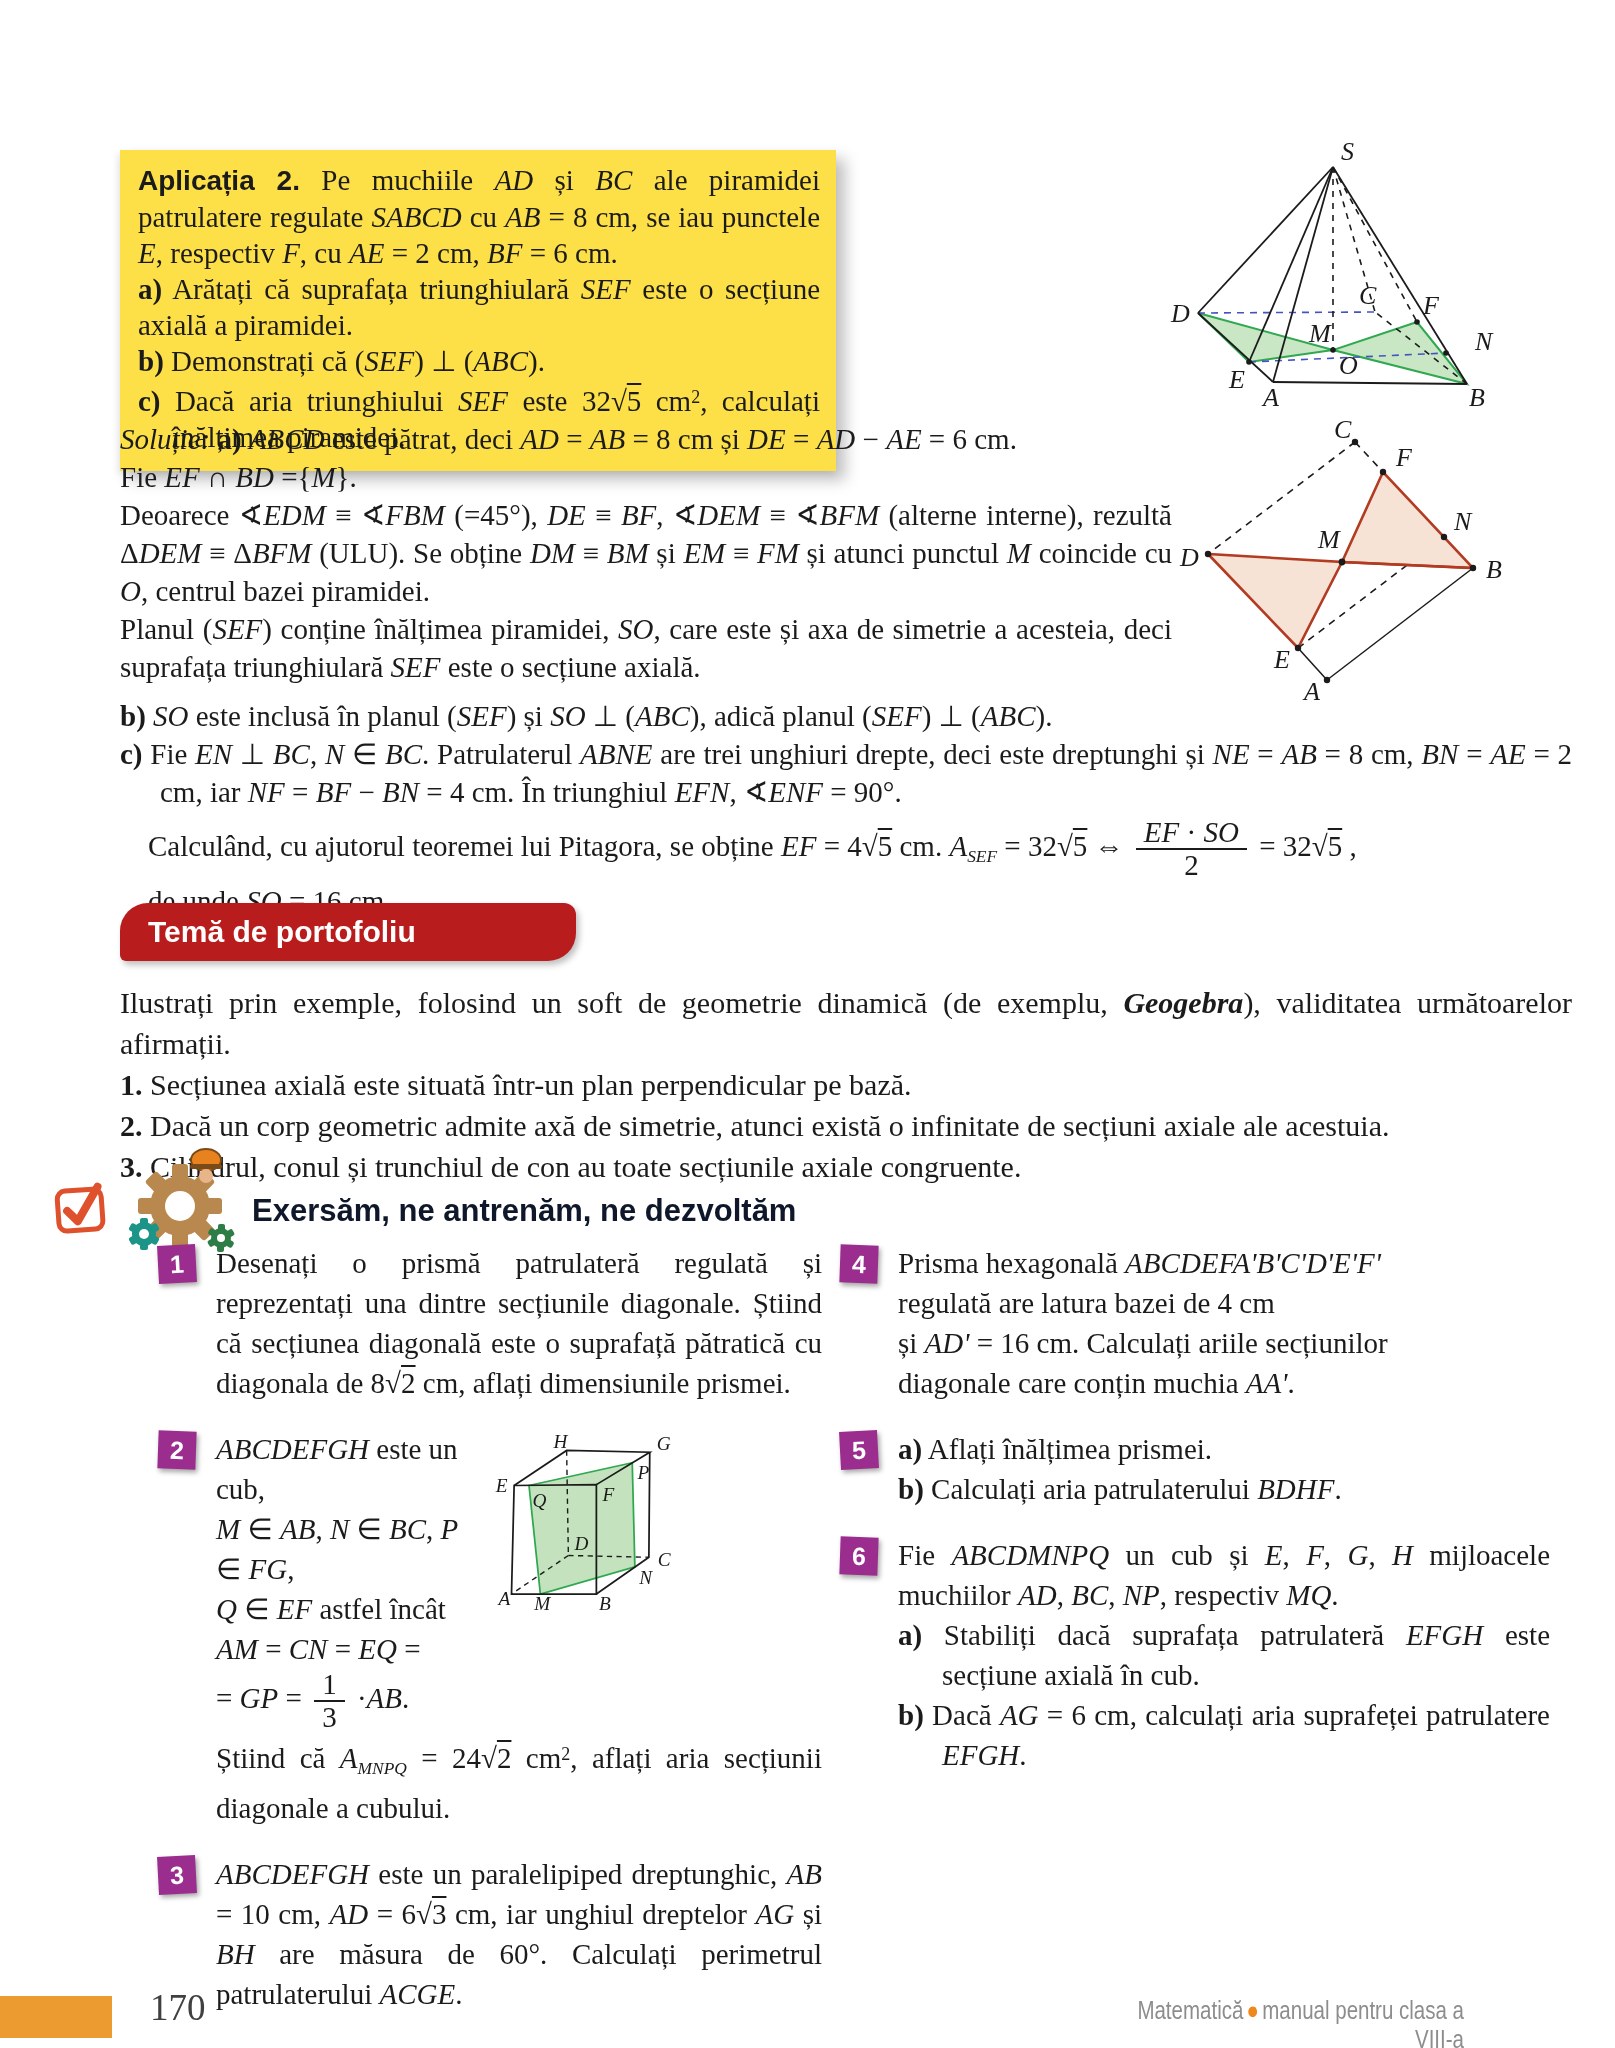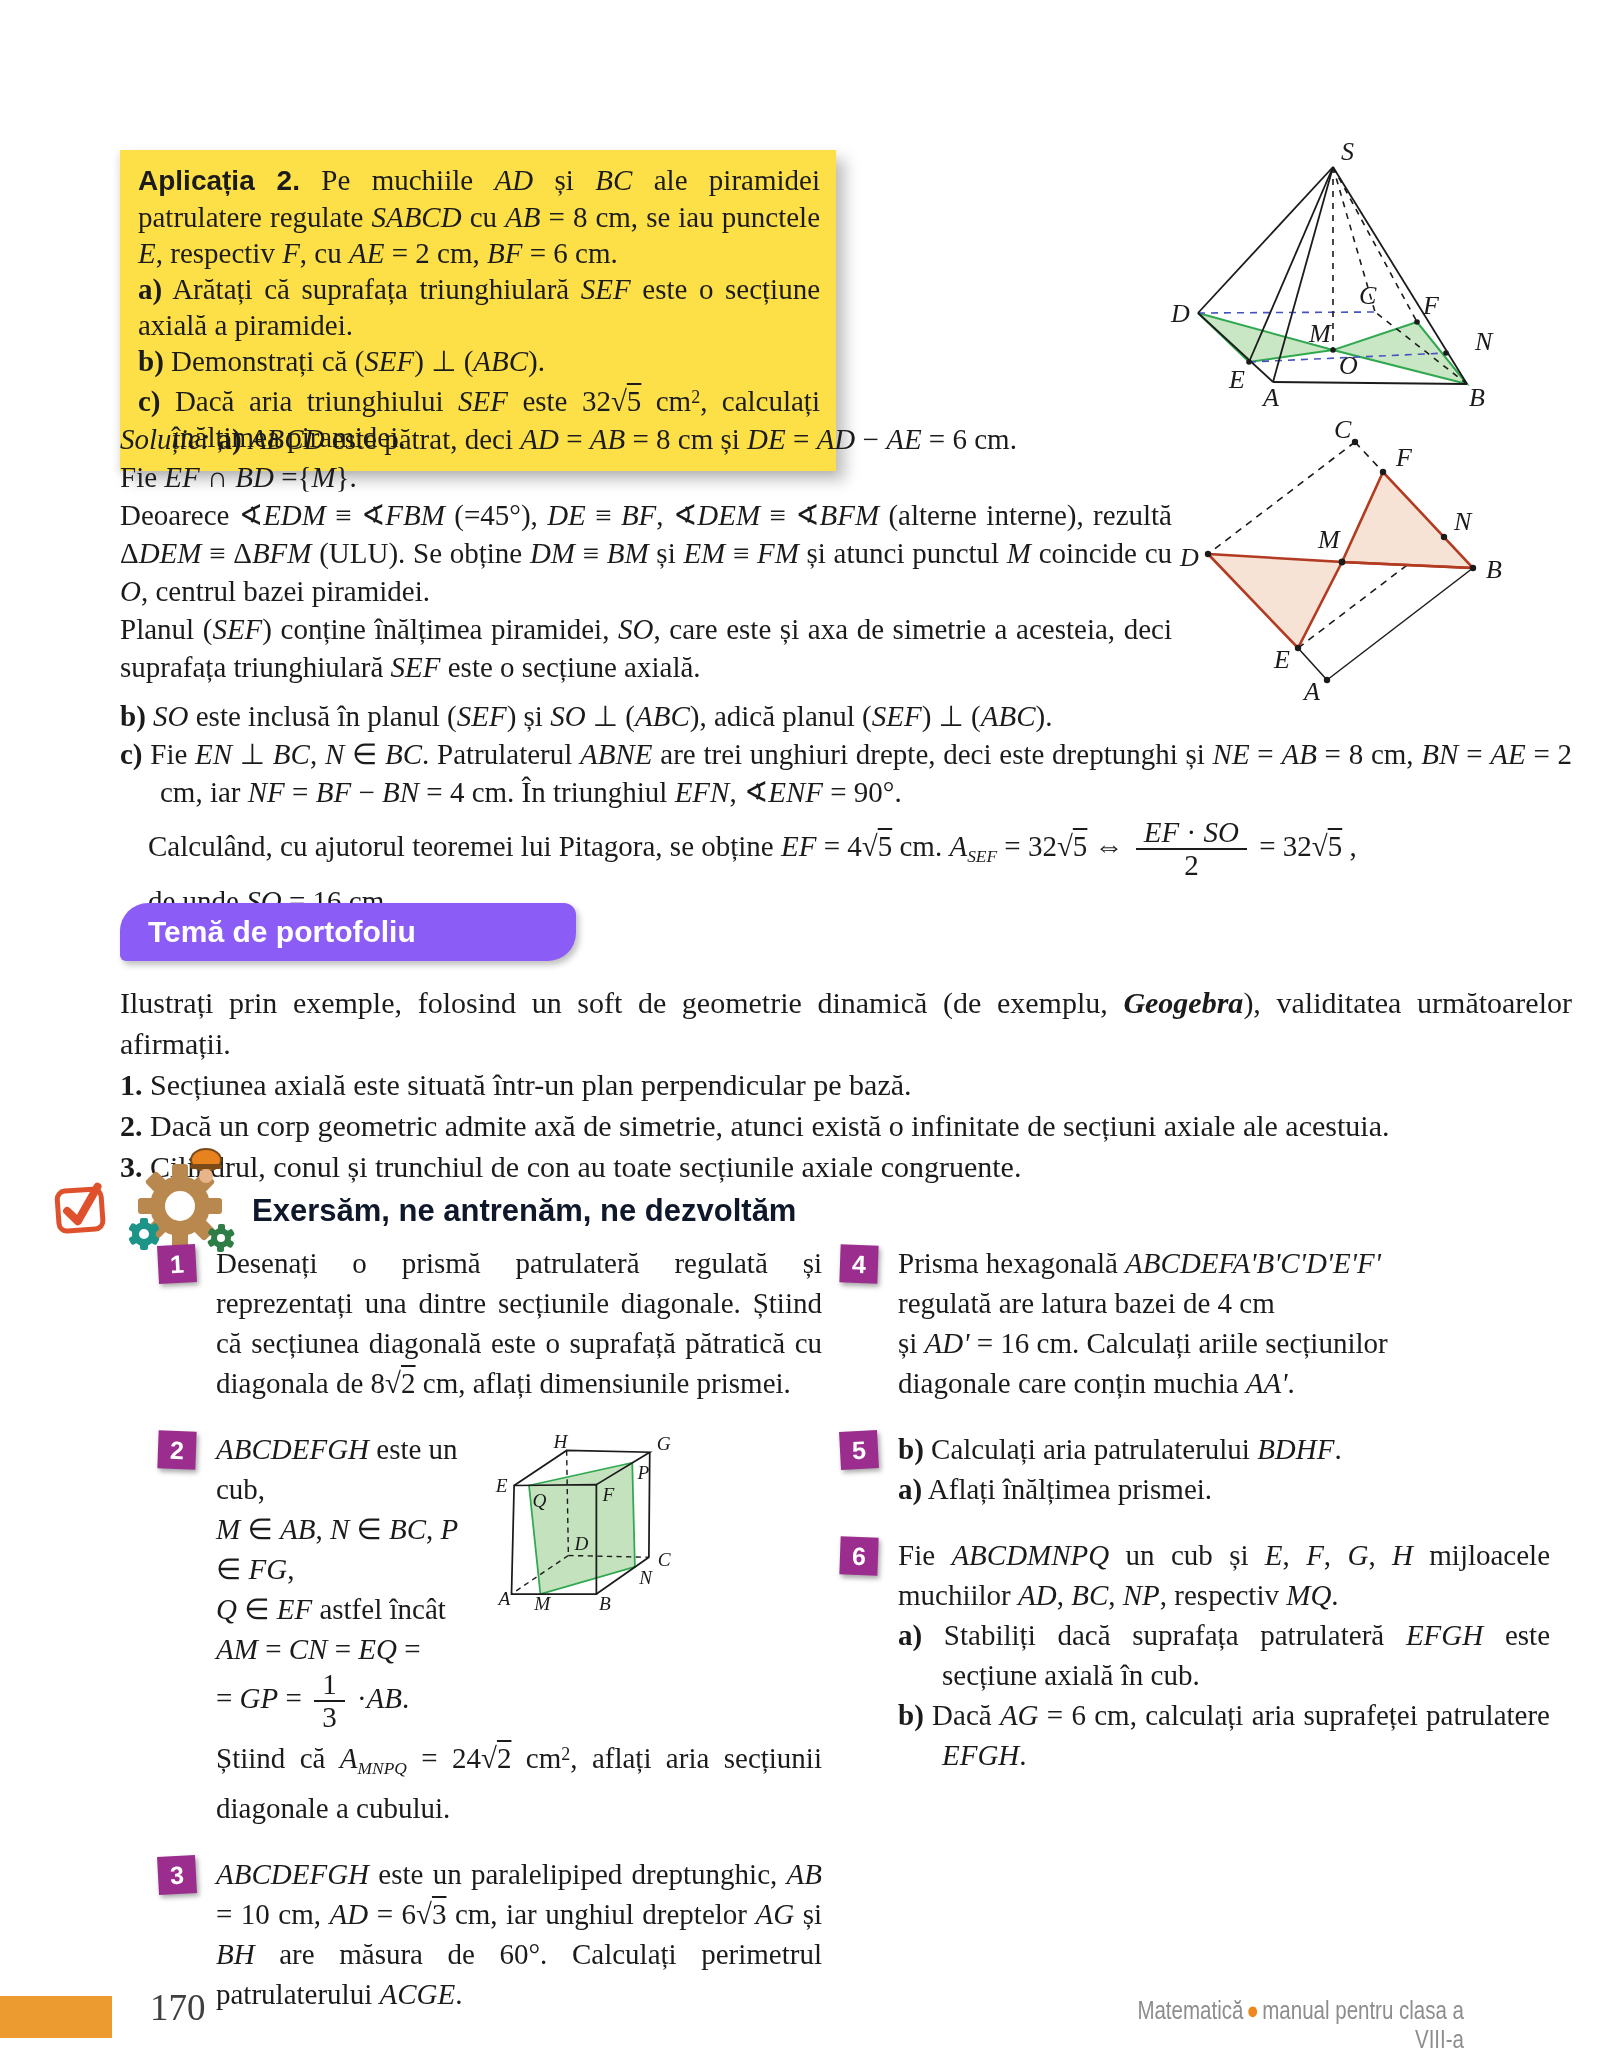--- a/index.html
+++ b/index.html
@@ -28,21 +28,21 @@
   .hang34 { padding-left:34px; text-indent:-34px; }
 
   
   .sol-1 { left:120px; top:420px; width:1052px; font-size:29px; line-height:38px; text-align:justify; }
   .sol-2 { left:120px; top:697px; width:1452px; font-size:29px; line-height:38px; }
   .sol-2 .just { text-align:justify; }
   .hang40 { padding-left:40px; text-indent:-40px; }
   .calc { padding-left:28px; margin-top:6px; }
 
   
-  .banner { left:120px; top:903px; width:456px; height:58px; background:#8b5cf6;
+  .banner { left:120px; top:903px; width:456px; height:58px; background:#b91c1c;
             border-radius:28px 12px 28px 6px; display:flex; align-items:center; padding-left:28px;
             color:#fff; font-family:"Liberation Sans", sans-serif; font-weight:bold; font-size:30px;
             box-shadow:3px 4px 6px rgba(0,0,0,0.25); }
   .portfolio { left:120px; top:982px; width:1452px; font-size:30px; line-height:41px; }
   .portfolio .intro { text-align:justify; }
 
   
   .ex-header { left:252px; top:1193px; font-family:"Liberation Sans", sans-serif; font-weight:bold;
                font-size:31px; color:#0f172a; }
 
@@ -295,22 +295,22 @@
 <div class="abs col col-right">
 
   <div class="ex">
     <div class="badge rot-b">4</div>
     <div class="ex-body">Prisma hexagonală <i>ABCDEFA'B'C'D'E'F'</i><br>regulată are latura bazei de 4 cm<br>și <i>AD'</i> = 16 cm. Calculați ariile secțiunilor<br>diagonale care conțin muchia <i>AA'</i>.</div>
   </div>
 
   <div class="ex">
     <div class="badge rot-a">5</div>
     <div class="ex-body">
+      <p class="hang44"><b>a)</b> Aflați înălțimea prismei.</p>
       <p class="hang44"><b>b)</b> Calculați aria patrulaterului <i>BDHF</i>.</p>
-      <p class="hang44"><b>a)</b> Aflați înălțimea prismei.</p>
     </div>
   </div>
 
   <div class="ex">
     <div class="badge rot-b">6</div>
     <div class="ex-body">
       <p class="just">Fie <i>ABCDMNPQ</i> un cub și <i>E</i>, <i>F</i>, <i>G</i>, <i>H</i> mijloacele muchiilor <i>AD</i>, <i>BC</i>, <i>NP</i>, respectiv <i>MQ</i>.</p>
       <p class="hang44 just"><b>a)</b> Stabiliți dacă suprafața patrulateră <i>EFGH</i> este secțiune axială în cub.</p>
       <p class="hang44 just"><b>b)</b> Dacă <i>AG</i> = 6 cm, calculați aria suprafeței patrulatere <i>EFGH</i>.</p>
     </div>

